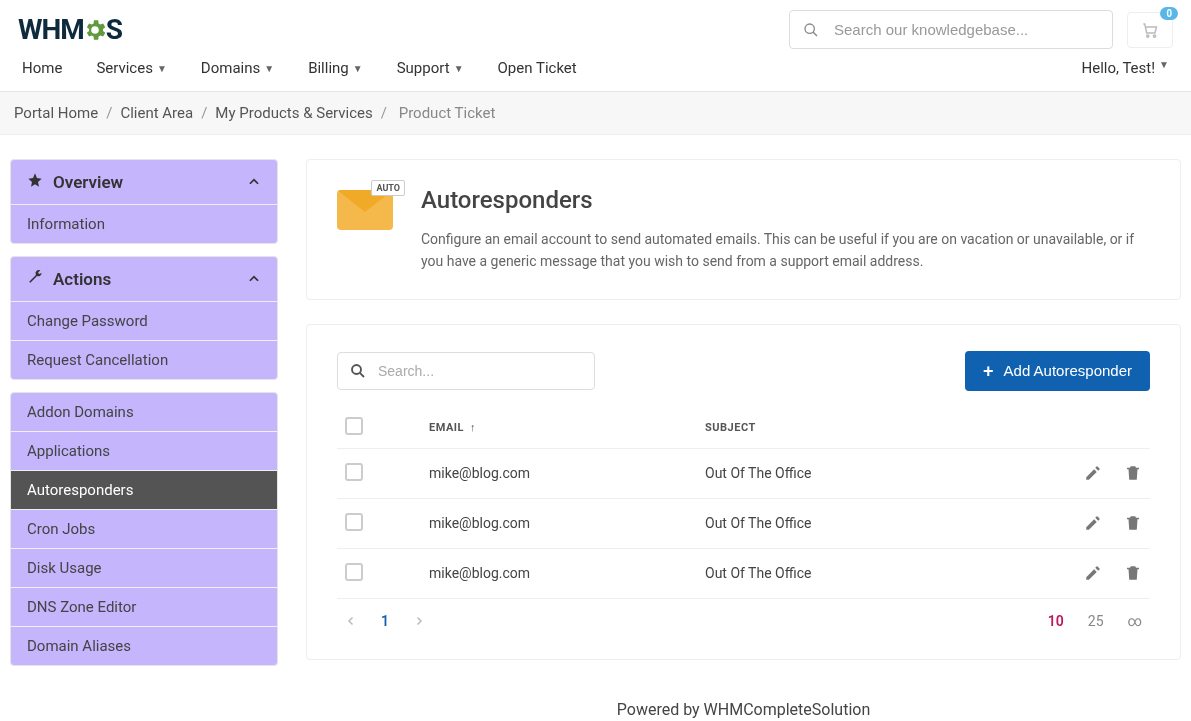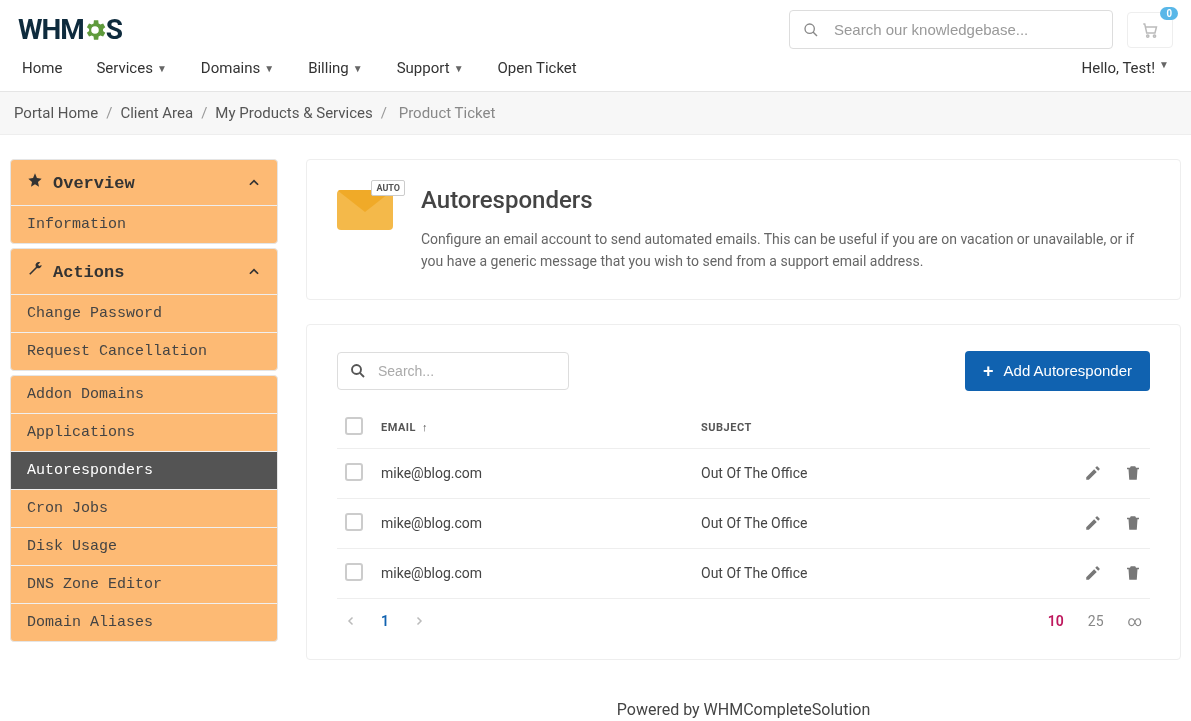--- a/index.html
+++ b/index.html
@@ -27,21 +27,21 @@
 
 
 .breadcrumb { background: #f7f7f7; padding: 12px 14px; font-size: 15px; color: #555; border-bottom:1px solid #eee;}
 .breadcrumb .sep { color: #999; margin: 0 8px; }
 .breadcrumb .current { color: #888; }
 .breadcrumb a { color: #555; }
 
 
 .page-body { display: flex; gap: 28px; padding: 24px 10px 10px 10px; align-items: flex-start;}
 .sidebar { width: 268px; flex-shrink: 0; }
-.panel { border: 1px solid #e5e5e5; border-radius: 4px; margin-bottom: 4px; background:#fdba74;font-family:Liberation Mono, monospace;}
+.panel { border: 1px solid #e5e5e5; border-radius: 4px; margin-bottom: 12px; background:#c4b5fd;}
 .panel-header { display: flex; justify-content: space-between; align-items: center; padding: 12px 16px; font-size: 17px; font-weight: 600; color: #333; border-bottom: 1px solid #eee;}
 .panel-header .hicon { margin-right: 10px; color:#333; display:inline-flex;}
 .panel ul { list-style: none; }
 .panel li { padding: 10px 16px; font-size: 15px; color: #444; border-top: 1px solid #f0f0f0; }
 .panel li:first-child{border-top:none;}
 .panel li.active { background: #545454; color: #fff; }
 
 
 .main { flex: 1; }
 .card { background: #fff; border: 1px solid #eee; border-radius: 4px; padding: 26px 30px; margin-bottom: 24px; }
@@ -49,31 +49,31 @@
 .mail-icon { flex-shrink: 0; position:relative; width:56px; height:44px;}
 .mail-icon .envelope{width:56px;height:40px;background:#f4b94a;border-radius:4px;position:relative;overflow:hidden;margin-top:4px;}
 .mail-icon .envelope::before{content:"";position:absolute;top:0;left:0;right:0;height:0;border-left:28px solid transparent;border-right:28px solid transparent;border-top:22px solid #f0aa28;}
 .mail-icon .tag{position:absolute;top:-6px;right:-12px;background:#fff;border:1px solid #ccc;font-size:9px;font-weight:bold;padding:2px 4px;color:#555;border-radius:2px;}
 .page-title { font-size: 24px; font-weight: 500; color: #444; margin-bottom: 14px; }
 .page-desc { font-size: 14px; color: #666; line-height: 1.6; }
 
 
 .toolbar { display: flex; justify-content: space-between; align-items: center; margin-bottom: 16px; }
 .search-box { position: relative; }
-.search-box input { width: 232px; padding: 10px 12px 10px 40px; border: 1px solid #ddd; border-radius: 4px; font-size: 14px; }
+.search-box input { width: 258px; padding: 10px 12px 10px 40px; border: 1px solid #ddd; border-radius: 4px; font-size: 14px; }
 .search-box input::placeholder{color:#aaa;}
 .search-box .icon { position: absolute; left: 12px; top: 50%; transform: translateY(-50%); color: #555; }
 .btn-primary { background: #1062b0; color: #fff; border: none; border-radius: 4px; padding: 11px 18px; font-size: 15px; font-weight: 500; display: flex; align-items: center; gap: 10px; cursor:pointer;}
 .btn-primary .plus{font-size:18px;font-weight:bold;line-height:1;}
 
 .tbl { width: 100%; }
 .thead { display: flex; align-items: center; padding: 10px 8px; border-bottom: 1px solid #eee; font-size: 11px; font-weight: 700; letter-spacing: 0.5px; color: #555; text-transform: uppercase;}
 .trow { display: flex; align-items: center; padding: 14px 8px; border-bottom: 1px solid #eee; font-size: 14px; color: #444; }
 .col-chk { width: 36px; }
-.col-email { width: 320px; }
+.col-email { width: 276px; margin-left: 48px; }
 .col-subject { flex: 1; }
 .col-actions { width: 100px; display: flex; gap: 22px; justify-content: flex-end; color: #777; }
 .chk { width: 18px; height: 18px; border: 2px solid #ccc; border-radius: 3px; display: inline-block; background:#fff;}
 .sort-arrow { margin-left: 6px; }
 .icon-btn{cursor:pointer;color:#777;}
 
 .tfoot { display: flex; justify-content: space-between; align-items: center; padding: 14px 8px 4px 8px; }
 .pager { display: flex; align-items: center; gap: 24px; color: #888; }
 .pager .current { color: #1062b0; font-weight: 600; }
 .page-sizes { display: flex; gap: 24px; color: #888; font-size:14px;}

